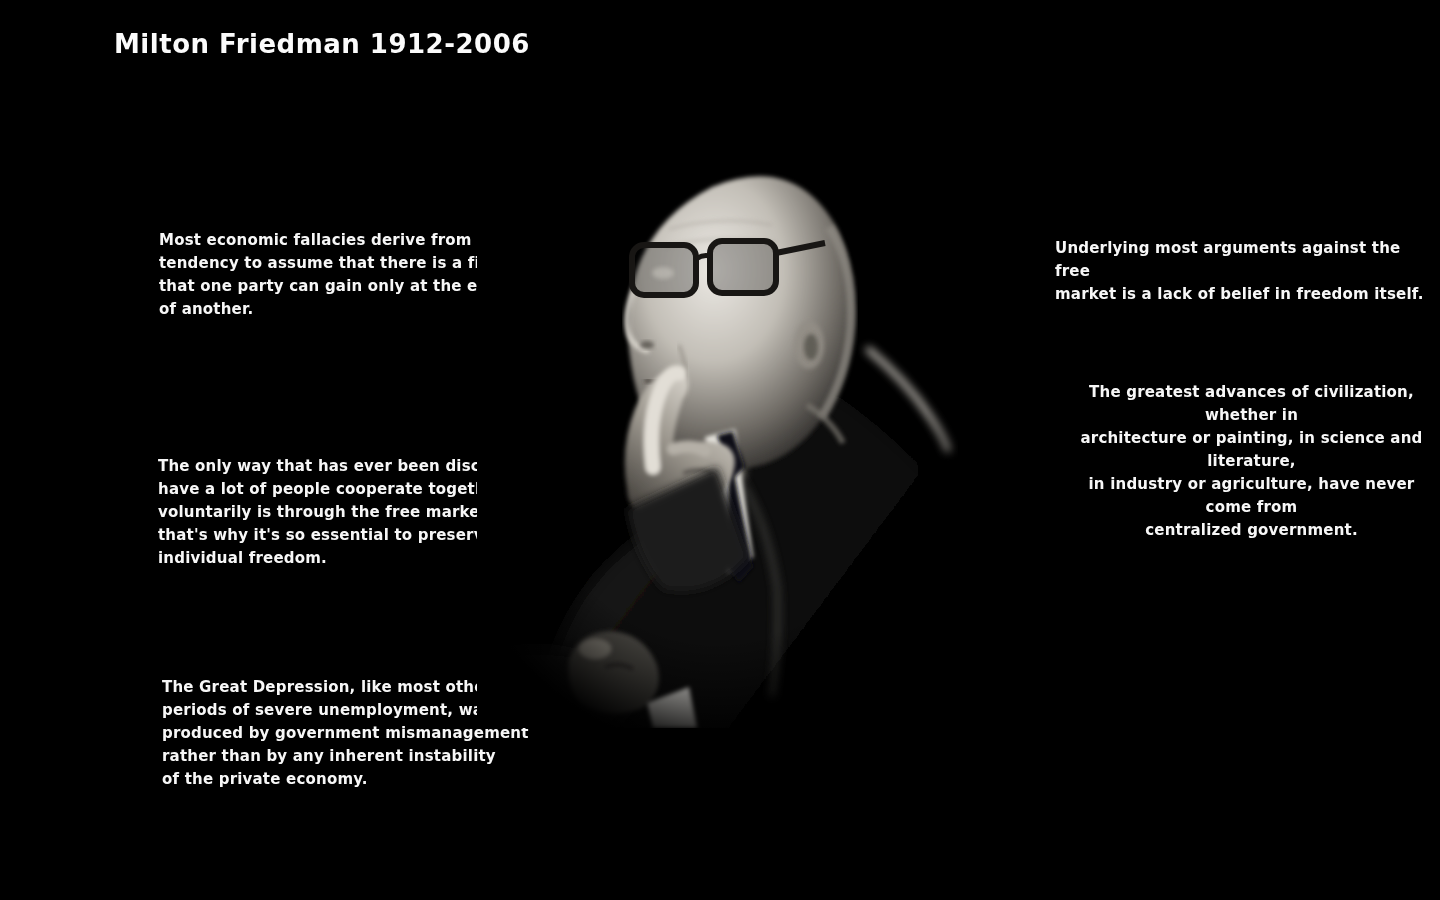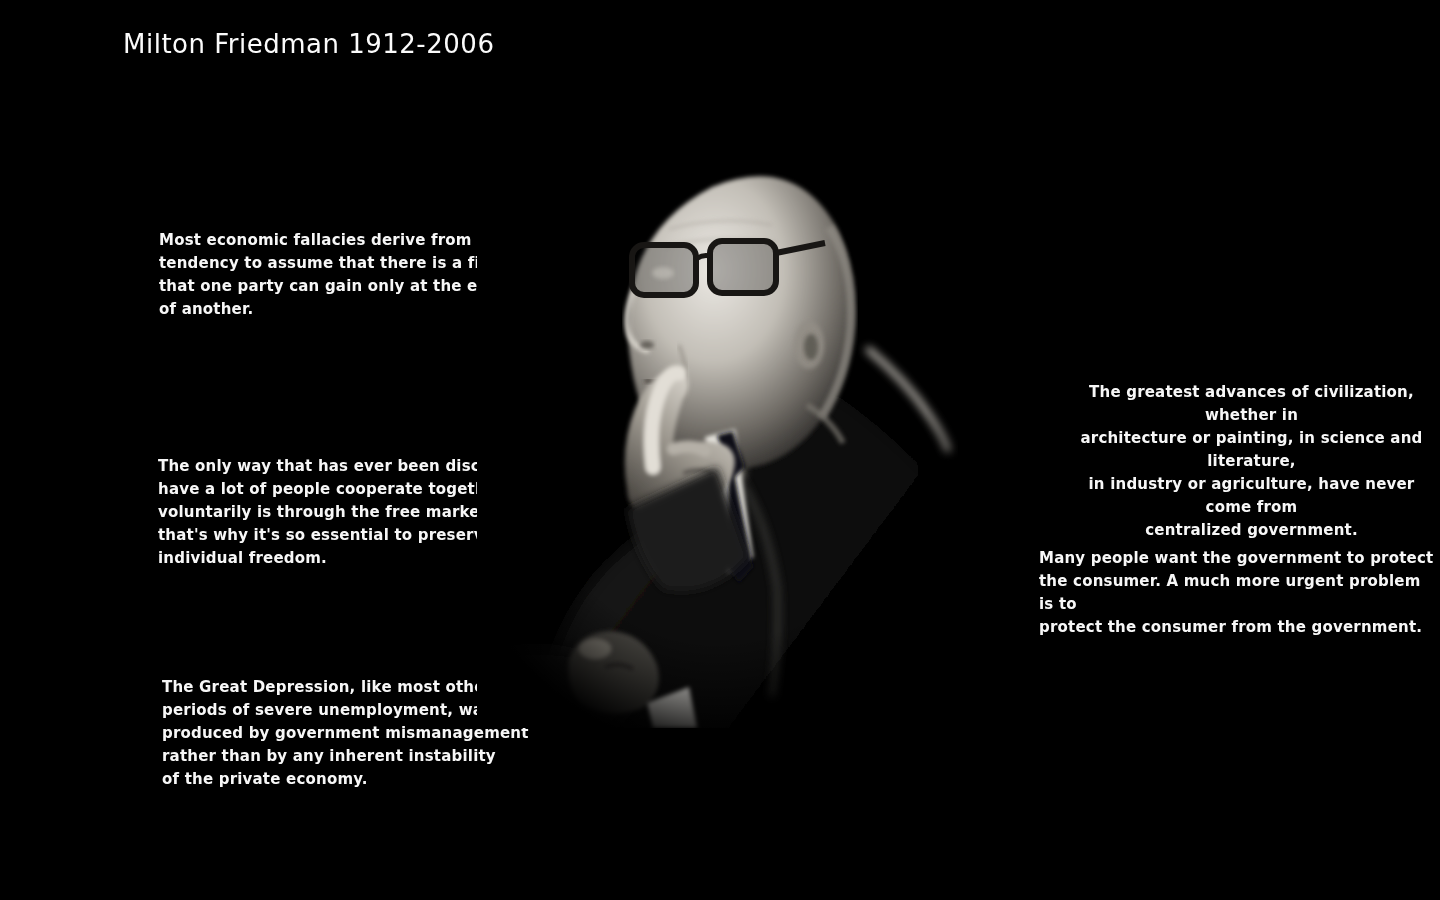--- a/index.html
+++ b/index.html
@@ -6,22 +6,22 @@
   #stage{
     position:relative;width:1440px;height:900px;background:#000;
     overflow:hidden;font-family:"DejaVu Sans",sans-serif;
   }
   .quote{
     position:absolute;color:#f7f7f7;font-weight:bold;
     font-size:15px;line-height:23px;white-space:pre-line;
     letter-spacing:0.2px;
   }
   #title{
-    position:absolute;left:123px;top:27px;color:#fbfbfb;
-    font-size:26px;line-height:34px;font-weight:normal;letter-spacing:0.5px;
+    position:absolute;left:114px;top:27px;color:#fbfbfb;
+    font-size:26px;line-height:34px;font-weight:bold;letter-spacing:0.5px;
   }
   #portrait{position:absolute;left:477px;top:137px;width:481px;height:591px;}
   #q-fixed-pie{left:131px;top:229px;margin-left:28px;}
   #q-free-market{left:158px;top:455px;}
   #q-depression{left:162px;top:676px;}
   #q-freedom-belief{left:1055px;top:237px;}
   #q-civilization{left:1063px;top:381px;text-align:center;}
   #q-consumer{left:1039px;top:547px;}
   #q-power{left:935px;top:731px;}
 </style>
@@ -42,29 +42,28 @@
 voluntarily is through the free market. And
 that's why it's so essential to preserving
 individual freedom.</div>
 
   <div id="q-depression" class="quote">The Great Depression, like most other
 periods of severe unemployment, was
 produced by government mismanagement
 rather than by any inherent instability
 of the private economy.</div>
 
+  <div id="q-freedom-belief" class="quote">Underlying most arguments against the free
+market is a lack of belief in freedom itself.</div>
 
   <div id="q-civilization" class="quote">The greatest advances of civilization, whether in
 architecture or painting, in science and literature,
 in industry or agriculture, have never come from
 centralized government.</div>
 
-  <div id="q-consumer" class="quote">Many people want the government to protect
-the consumer. A much more urgent problem is to
-protect the consumer from the government.</div>
 
 
   <svg id="portrait" viewBox="0 0 481 591" width="481" height="591" aria-hidden="true">
     <defs>
       <radialGradient id="gHead" cx="38%" cy="32%" r="78%">
         <stop offset="0%" stop-color="#ece9e4"></stop>
         <stop offset="40%" stop-color="#c2beb6"></stop>
         <stop offset="72%" stop-color="#6e6a64"></stop>
         <stop offset="100%" stop-color="#1a1918"></stop>
       </radialGradient>

